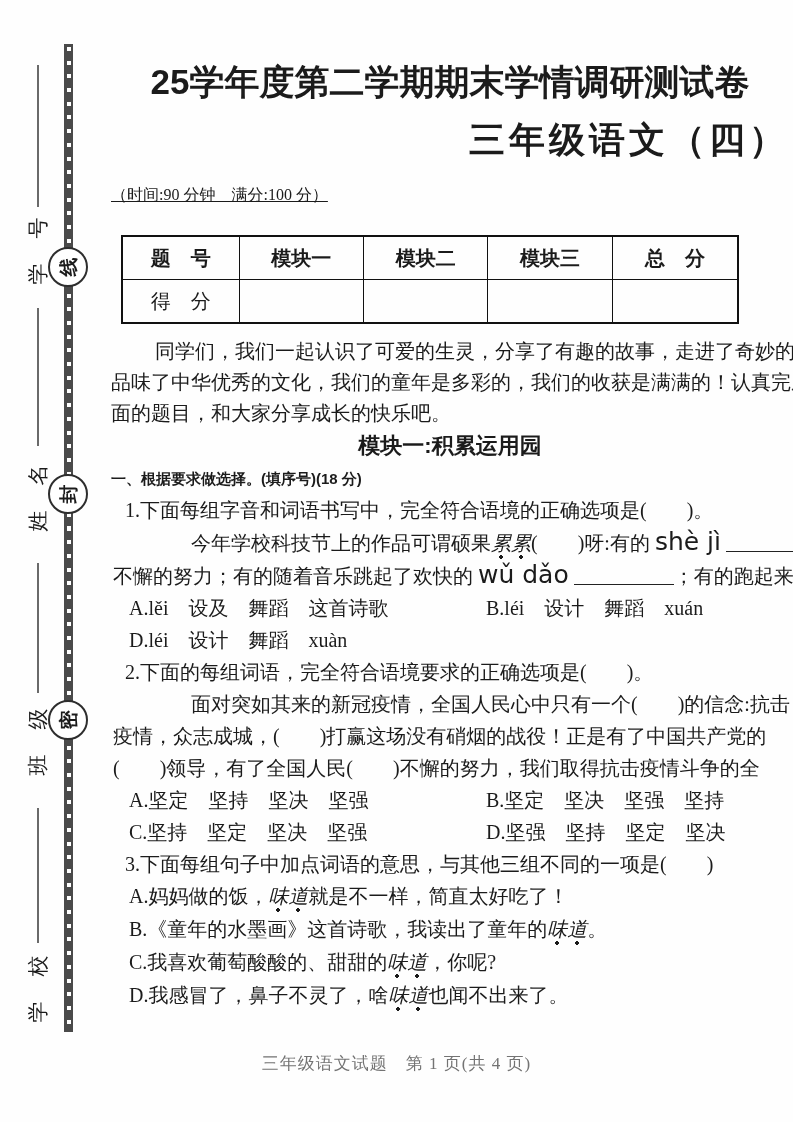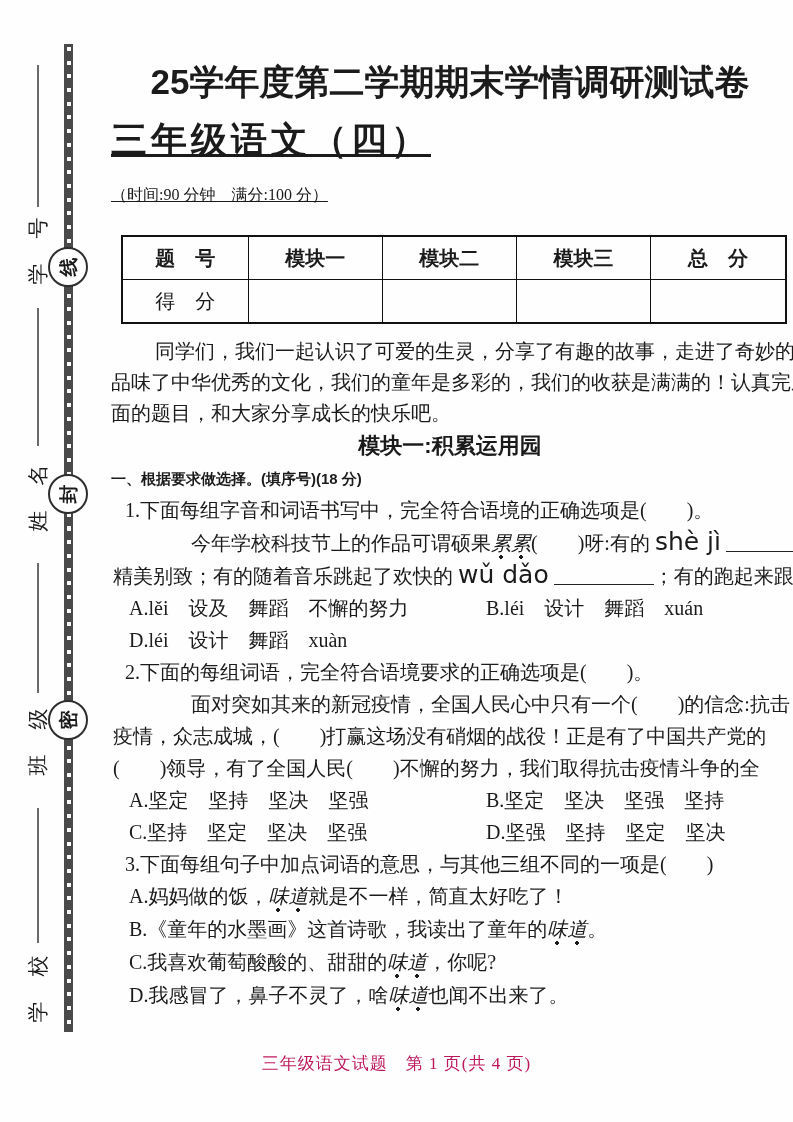--- a/index.html
+++ b/index.html
@@ -22,24 +22,24 @@
   .seal-circle span { display:block; transform:rotate(-90deg); font-size:19px; font-weight:bold; }
   .w-line { position:absolute; left:37px; width:1.8px; background:#6a6a6a; }
   .v-label {
     position:absolute; left:-18px; width:112px; text-align:center;
     transform:rotate(-90deg); font-size:21px; letter-spacing:2px; white-space:nowrap;
   }
   
   .content { position:absolute; left:100px; top:13px; width:678px;margin-left:11px; }
   .title   { margin:46px 0 0; text-align:center; font-size:35px; line-height:46px; font-weight:bold;
              font-family:"Liberation Sans","DejaVu Sans",sans-serif; }
-  .subtitle{ margin:10px 0 0; text-align:left; font-size:36px; line-height:50px; font-weight:bold; letter-spacing:4px;text-decoration:underline; }
+  .subtitle{ margin:10px 0 0; text-align:right; font-size:36px; line-height:50px; font-weight:bold; letter-spacing:4px; }
   .meta    { margin:16px 0 0; text-align:left; font-size:16px; line-height:28px;text-decoration:underline; }
   table.score-table {
-    margin:26px 0 0 10px; width:666px; border-collapse:collapse; table-layout:fixed;
+    margin:26px 0 0 10px; width:618px; border-collapse:collapse; table-layout:fixed;
     border:2px solid #111;
   }
   table.score-table td {
     border:1.4px solid #111; height:40px; text-align:center; font-size:20px;
   }
   table.score-table td.hd { font-family:"Liberation Sans","DejaVu Sans",sans-serif; font-weight:bold; }
   .intro { margin:12px 0 0; font-size:20px; }
   .intro .iline { line-height:31px; white-space:nowrap; }
   .intro .iline.first { text-indent:44px; }
   .sec-heading { margin:2px 0 0; text-align:center; font-size:22px; line-height:30px; font-weight:bold;
@@ -55,21 +55,21 @@
   .optline { padding-left:18px; font-size:20px; line-height:33px; white-space:nowrap; }
   .seg { white-space:pre; }
   .em {
     background-image:radial-gradient(circle,#1a1a1a 1.7px,rgba(0,0,0,0) 2px);
     background-size:1em 6px; background-repeat:repeat-x; background-position:0 100%;
     padding-bottom:6px;
     font-style:italic;
   }
   .pinyin { font-family:"DejaVu Sans","Liberation Sans",sans-serif; font-size:25px; }
   .blank { display:inline-block; width:90px; height:14px; border-bottom:1.6px solid #222; vertical-align:-2px; }
-  .footer { position:absolute; left:0; top:1052px; width:100%; text-align:center; font-size:17px; color:#be185d; letter-spacing:1px; }
+  .footer { position:absolute; left:0; top:1052px; width:100%; text-align:center; font-size:17px; color:#737373; letter-spacing:1px; }
 </style>
 </head>
 <body>
 
 <div class="page">
 
   <div class="strip"></div>
 
   <div class="seal-circle" style="top:247px">
     <span>线</span>
@@ -127,23 +127,23 @@
       <div class="iline first">同学们，我们一起认识了可爱的生灵，分享了有趣的故事，走进了奇妙的世界，</div>
       <div class="iline">品味了中华优秀的文化，我们的童年是多彩的，我们的收获是满满的！认真完成下</div>
       <div class="iline">面的题目，和大家分享成长的快乐吧。</div>
     </div>
 
     <div class="sec-heading">模块一:积累运用园</div>
     <div class="group-title">一、根据要求做选择。(填序号)(18 分)</div>
 
     <div class="qline stem">1.下面每组字音和词语书写中，完全符合语境的正确选项是(　　)。</div>
     <div class="qline pass first"><span class="seg">今年学校科技节上的作品可谓硕果</span><span class="seg em">累累</span><span class="seg">(　　)呀:有的 </span><span class="seg pinyin">shè jì</span><span class="seg"> </span><span class="seg blank" style="width: 96px;"></span></div>
-    <div class="qline pass"><span class="seg">精美别致；有的随着音乐跳起了欢快的 </span><span class="seg pinyin">wǔ dǎo</span><span class="seg"> </span><span class="seg blank" style="width: 100px;"></span><span class="seg">；有的跑起来跟</span><span class="seg em">旋</span></div>
+    <div class="qline pass"><span class="seg">不懈的努力；有的随着音乐跳起了欢快的 </span><span class="seg pinyin">wǔ dǎo</span><span class="seg"> </span><span class="seg blank" style="width: 100px;"></span><span class="seg">；有的跑起来跟</span><span class="seg em">旋</span></div>
     <div class="opts">
-      <div class="c1">A.lěi　设及　舞蹈　不懈的努力</div>
+      <div class="c1">A.lěi　设及　舞蹈　这首诗歌</div>
       <div>B.léi　设计　舞蹈　xuán</div>
     </div>
     <div class="opts">
       <div>D.léi　设计　舞蹈　xuàn</div>
     </div>
 
     <div class="qline stem">2.下面的每组词语，完全符合语境要求的正确选项是(　　)。</div>
     <div class="qline pass first">面对突如其来的新冠疫情，全国人民心中只有一个(　　)的信念:抗击</div>
     <div class="qline pass">疫情，众志成城，(　　)打赢这场没有硝烟的战役！正是有了中国共产党的</div>
     <div class="qline pass">(　　)领导，有了全国人民(　　)不懈的努力，我们取得抗击疫情斗争的全</div>

